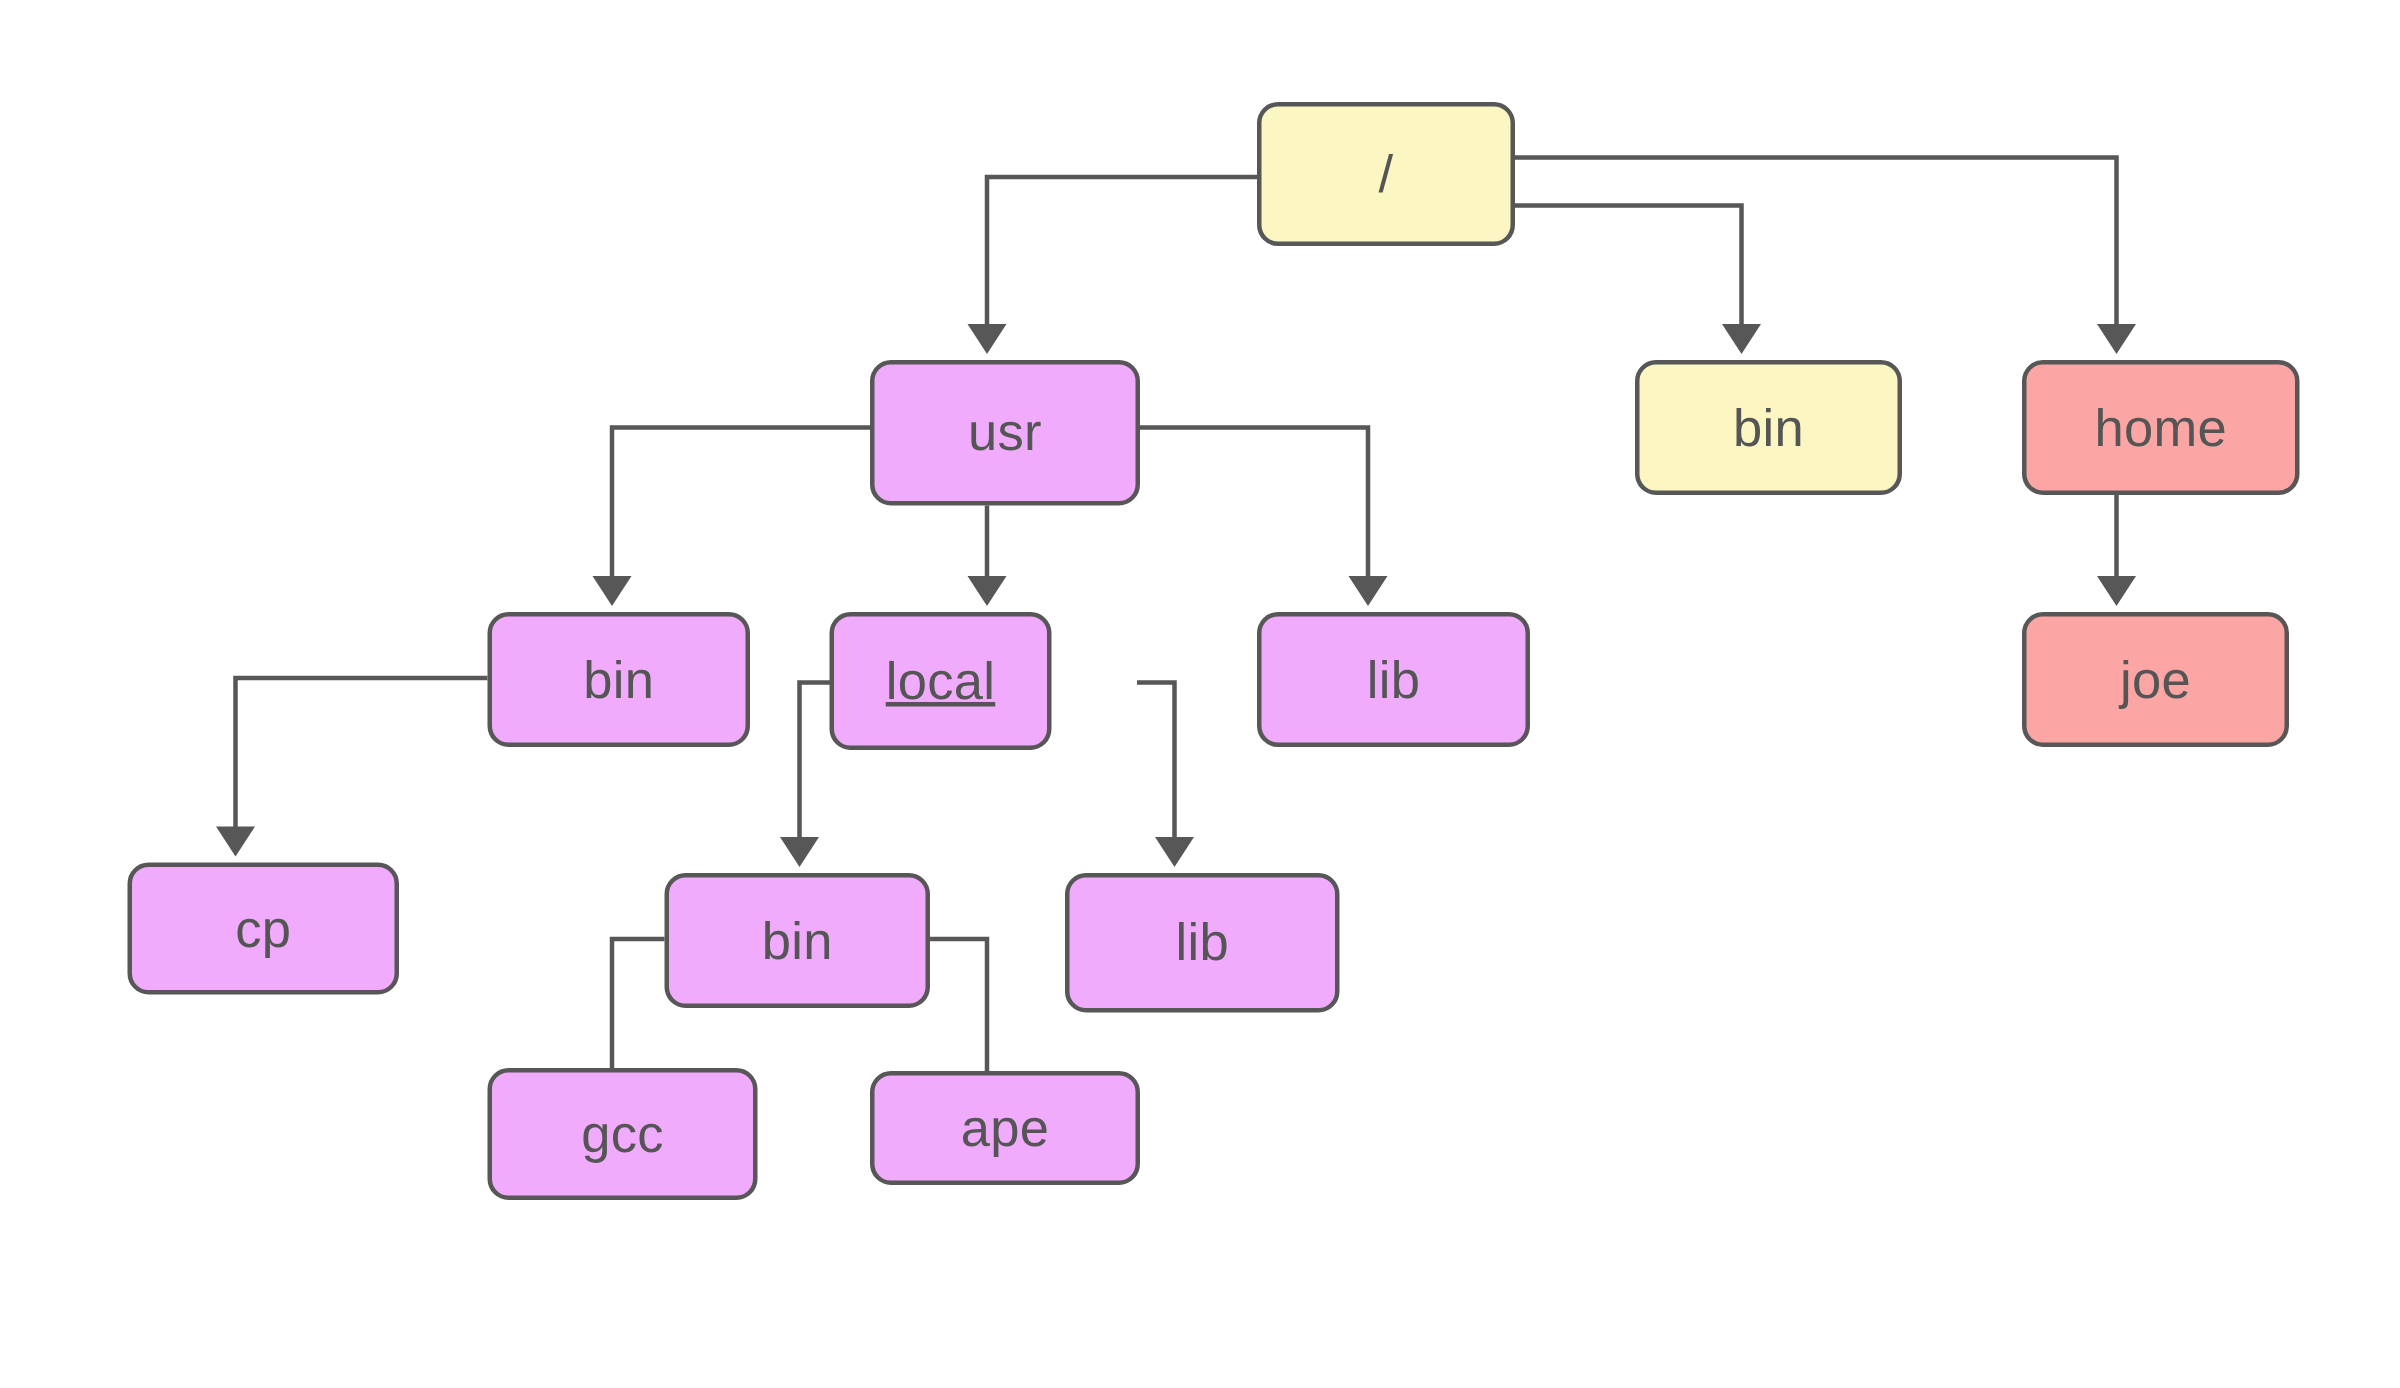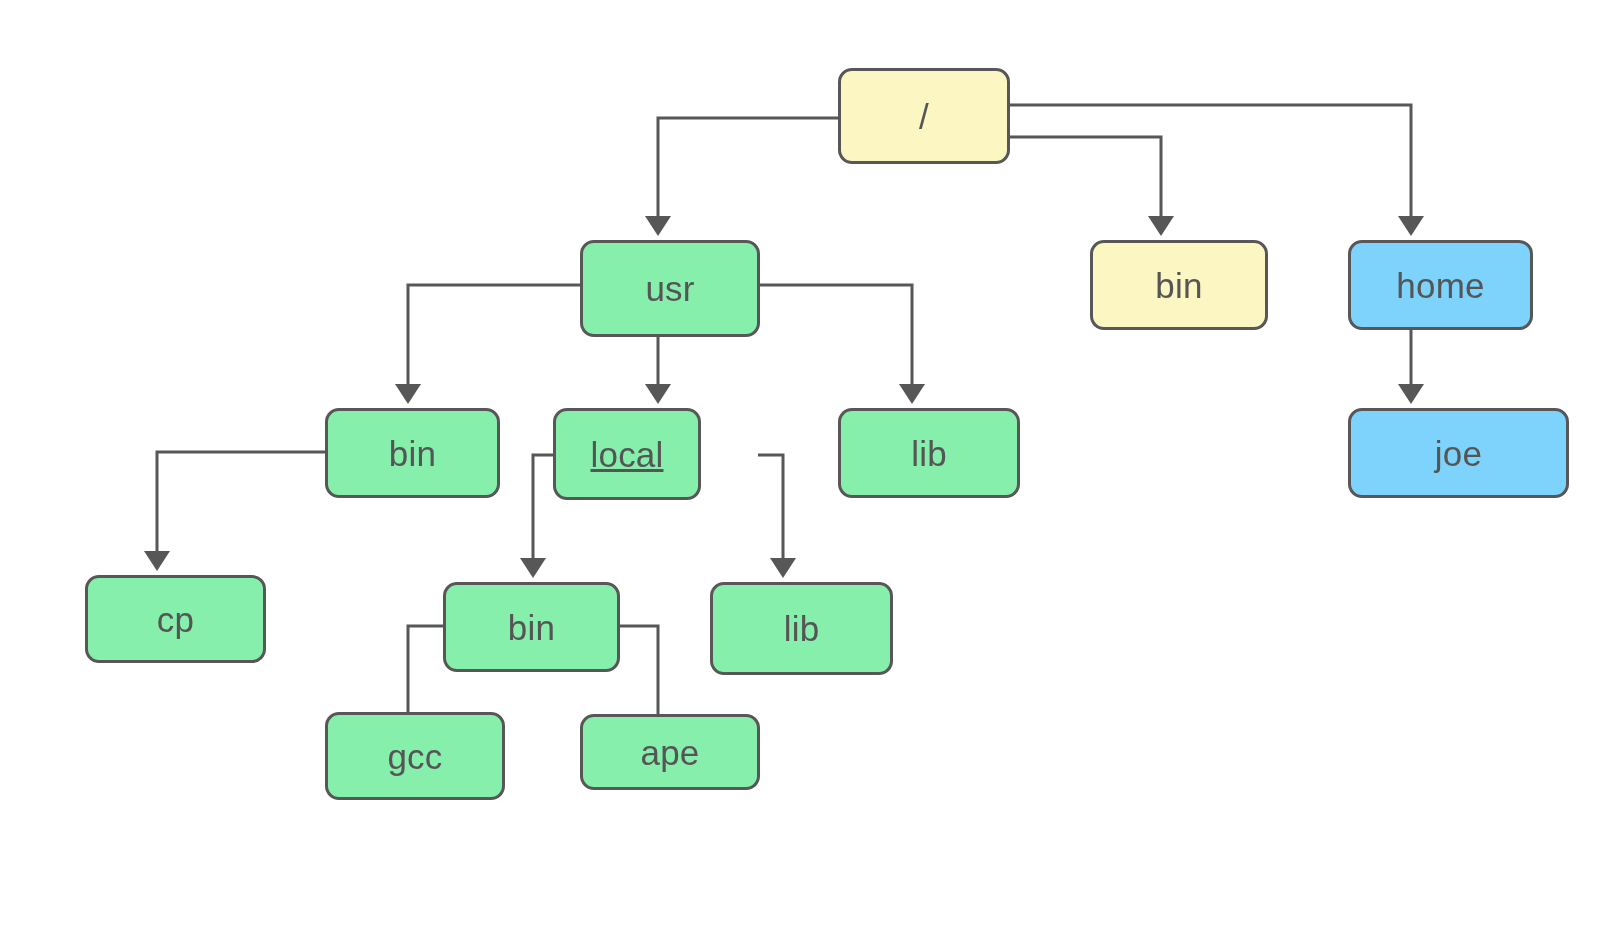--- a/index.html
+++ b/index.html
@@ -38,23 +38,23 @@
     font-size: 35px;
     font-weight: 400;
     letter-spacing: 0.2px;
     line-height: 1;
     user-select: none;
   }
   .node-label {
     display: block;
     pointer-events: none;
   }
-  .fill-green  { background: #86efac; }
+  .fill-green  { background: #f0abfc; }
   .fill-yellow { background: #FBF6C2; }
-  .fill-blue   { background: #7dd3fc; }
+  .fill-blue   { background: #fca5a5; }
 </style>
 </head>
 <body>
 
 <div id="canvas">
 
   <svg id="edge-layer" viewBox="0 0 1600 925" width="1600" height="925" xmlns="http://www.w3.org/2000/svg">
       <g>
         <path d="M 838 118 L 658 118 L 658 228" fill="none" stroke="#575757" stroke-width="3" stroke-linecap="butt" stroke-linejoin="miter"></path>
         <polygon points="645,216 671,216 658,236" fill="#575757"></polygon>
@@ -120,21 +120,21 @@
       </div>
       <div class="node fill-green" style="left: 325px; top: 408px; width: 175px; height: 90px;">
         <span class="node-label">bin</span>
       </div>
       <div class="node fill-green" style="left: 553px; top: 408px; width: 148px; height: 92px; text-decoration: underline;">
         <span class="node-label">local</span>
       </div>
       <div class="node fill-green" style="left: 838px; top: 408px; width: 182px; height: 90px;">
         <span class="node-label">lib</span>
       </div>
-      <div class="node fill-blue" style="left: 1348px; top: 408px; width: 221px; height: 90px;">
+      <div class="node fill-blue" style="left: 1348px; top: 408px; width: 178px; height: 90px;">
         <span class="node-label">joe</span>
       </div>
       <div class="node fill-green" style="left: 65px; top: 575px; width: 181px; height: 88px; margin-left: 20px;">
         <span class="node-label">cp</span>
       </div>
       <div class="node fill-green" style="left: 443px; top: 582px; width: 177px; height: 90px;">
         <span class="node-label">bin</span>
       </div>
       <div class="node fill-green" style="left: 710px; top: 582px; width: 183px; height: 93px;">
         <span class="node-label">lib</span>

